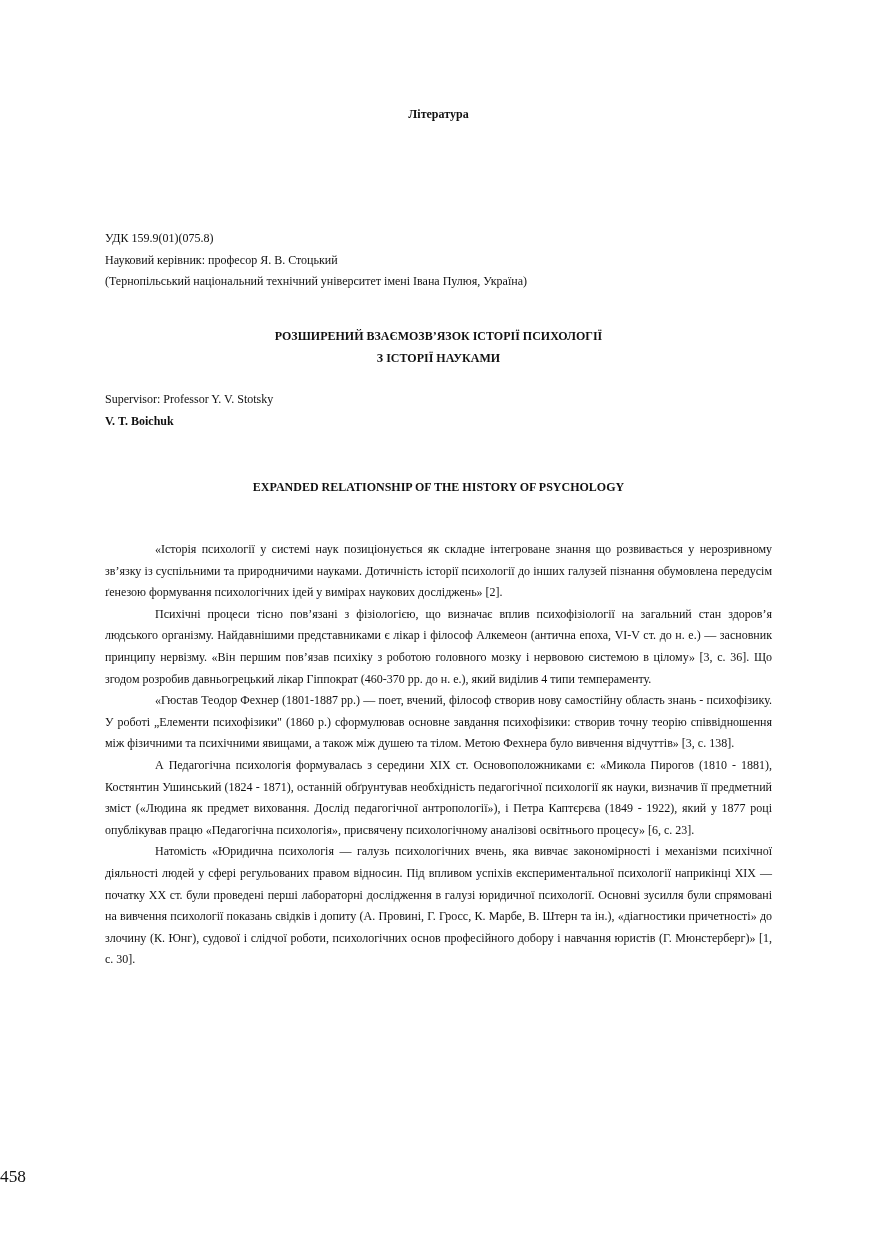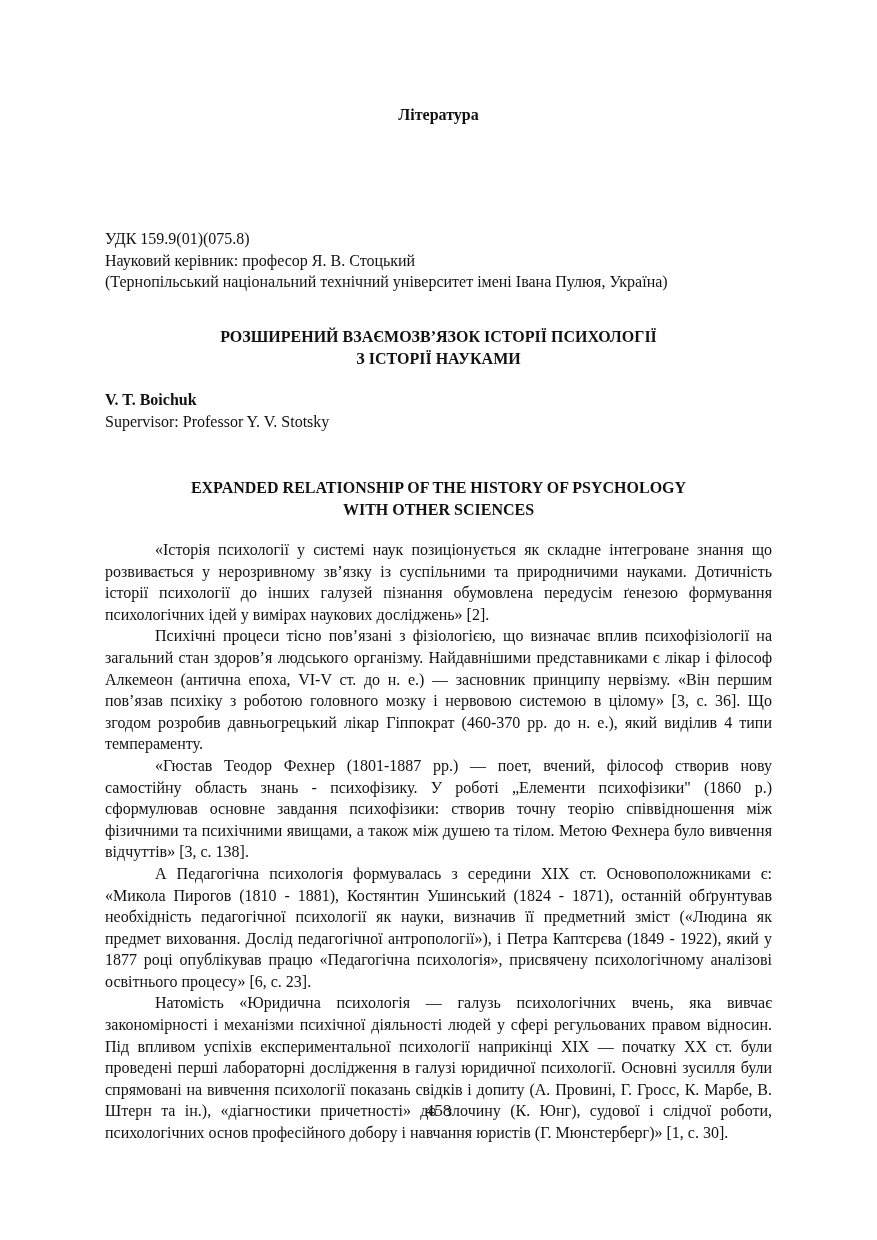--- a/index.html
+++ b/index.html
@@ -2,28 +2,28 @@
 <html><head>
 <meta charset="utf-8">
 <style>
   html, body { margin: 0; padding: 0; background: #ffffff; }
   body {
     width: 877px; height: 1240px; position: relative; overflow: hidden;
     font-family: "Liberation Serif", "DejaVu Serif", serif;
     color: #111111;
   }
   .page { position: absolute; left: 105px; top: 0; width: 667px; }
-  .line { font-size: 16px; line-height: 21.6px; }
+  .line { font-size: 12px; line-height: 21.6px; }
   .center { text-align: center; }
   .bold { font-weight: bold; }
   .just { text-align: justify; text-align-last: left; }
   .indent { text-indent: 50px; }
   p { margin: 0; }
   .blk { position: absolute; left: 0; width: 667px; }
-  .pagenum { position: absolute; left: 0; width: 877px; top: 1101px; text-align: center; font-size: 17.3px; }
+  .pagenum { position: absolute; left: 0; width: 877px; top: 1167px; text-align: left; font-size: 17.3px; }
 </style>
 </head>
 <body>
 
 <div class="page">
 
   <div class="blk" style="top:104px;">
     <p class="line center bold">Література</p>
   </div>
 
@@ -32,27 +32,26 @@
     <p class="line">Науковий керівник: професор Я. В. Стоцький</p>
     <p class="line">(Тернопільський національний технічний університет імені Івана Пулюя, Україна)</p>
   </div>
 
   <div class="blk" style="top:326px;">
     <p class="line center bold">РОЗШИРЕНИЙ ВЗАЄМОЗВ’ЯЗОК ІСТОРІЇ ПСИХОЛОГІЇ</p>
     <p class="line center bold">З ІСТОРІЇ НАУКАМИ</p>
   </div>
 
   <div class="blk" style="top:389px;">
+    <p class="line">Supervisor: Professor Y. V. Stotsky</p>
     <p class="line bold">V. T. Boichuk</p>
-    <p class="line">Supervisor: Professor Y. V. Stotsky</p>
   </div>
 
   <div class="blk" style="top:477px;">
     <p class="line center bold">EXPANDED RELATIONSHIP OF THE HISTORY OF PSYCHOLOGY</p>
-    <p class="line center bold">WITH OTHER SCIENCES</p>
   </div>
 
   <div class="blk" style="top:511px;margin-top:28px;">
     <p class="line just indent">«Історія психології у системі наук позиціонується як складне інтегроване знання що розвивається у нерозривному зв’язку із суспільними та природничими  науками. Дотичність історії психології до інших галузей пізнання обумовлена передусім ґенезою формування психологічних ідей у вимірах наукових досліджень» [2].</p>
     <p class="line just indent">Психічні процеси тісно пов’язані з фізіологією, що визначає вплив психофізіології на загальний стан здоров’я людського організму. Найдавнішими представниками є лікар і філософ Алкемеон (антична епоха, VI-V ст. до н. е.) — засновник принципу нервізму. «Він першим пов’язав психіку з роботою головного мозку і нервовою системою в цілому» [3, с. 36]. Що згодом розробив давньогрецький лікар Гіппократ (460-370 рр. до н. е.), який виділив 4 типи темпераменту.</p>
     <p class="line just indent">«Гюстав Теодор Фехнер (1801-1887 рр.) — поет, вчений, філософ створив нову самостійну область знань - психофізику. У роботі „Елементи психофізики" (1860 р.) сформулював основне завдання психофізики: створив точну теорію співвідношення між фізичними та психічними явищами, а також між душею та тілом. Метою Фехнера було вивчення відчуттів» [3, с. 138].</p>
     <p class="line just indent">А Педагогічна психологія формувалась з середини XIX ст. Основоположниками є: «Микола Пирогов (1810 - 1881), Костянтин Ушинський (1824 - 1871), останній обґрунтував необхідність педагогічної психології як науки, визначив її предметний зміст («Людина як предмет виховання. Дослід педагогічної антропології»), і Петра Каптєрєва (1849 - 1922), який у 1877 році опублікував працю «Педагогічна психологія», присвячену психологічному аналізові освітнього процесу» [6, с. 23].</p>
     <p class="line just indent">Натомість «Юридична психологія — галузь психологічних вчень, яка вивчає закономірності і механізми психічної діяльності людей у сфері регульованих правом відносин. Під впливом успіхів експериментальної психології наприкінці XIX — початку XX ст. були проведені перші лабораторні дослідження в галузі юридичної психології. Основні зусилля були спрямовані на вивчення психології показань свідків і допиту (А. Провині, Г. Гросс, К. Марбе, В. Штерн та ін.), «діагностики причетності» до злочину (К. Юнг), судової і слідчої роботи, психологічних основ професійного добору і навчання юристів (Г. Мюнстерберг)» [1, с. 30].</p>
   </div>
 </div>

